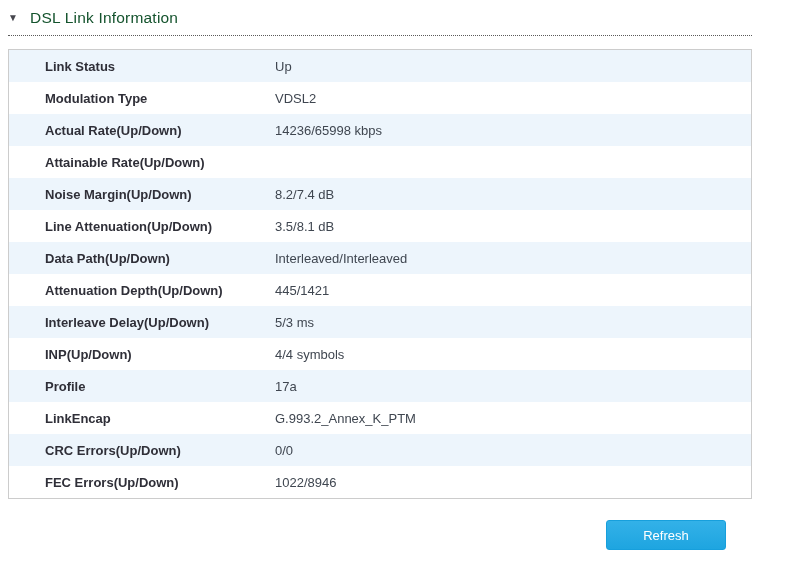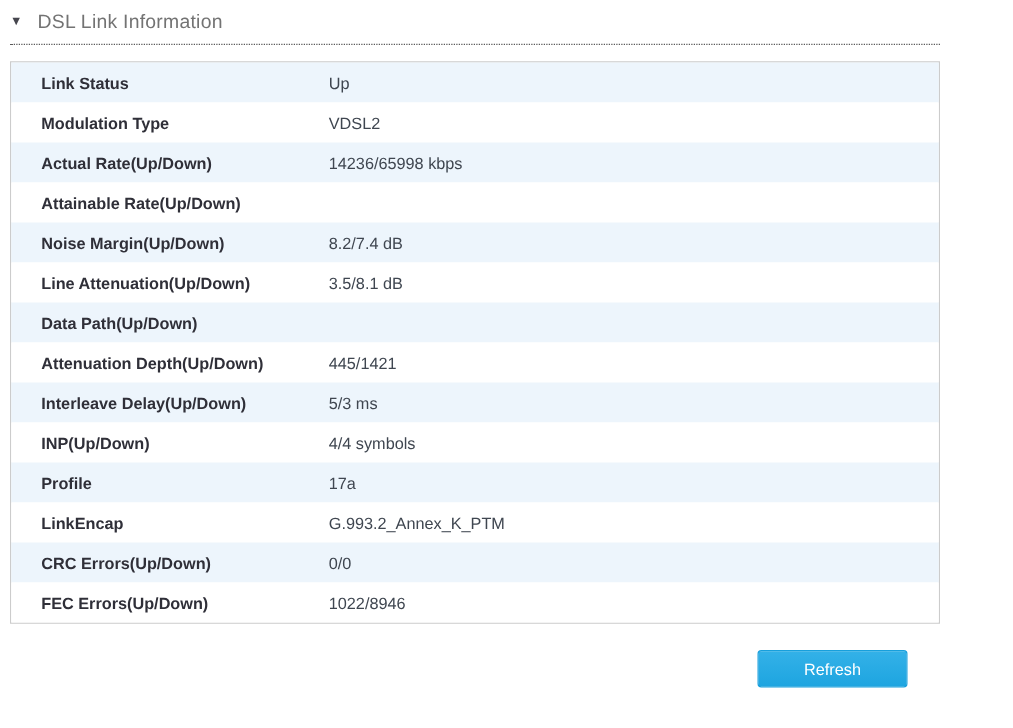--- a/index.html
+++ b/index.html
@@ -23,42 +23,42 @@
   .collapse-arrow {
     font-size: 10px;
     color: #46464e;
     width: 14px;
     margin-right: 8px;
     cursor: pointer;
     line-height: 1;
   }
   .section-title {
     font-size: 15.5px;
-    color: #737373;
+    color: #14532d;
     letter-spacing: 0.2px;
   }
   .info-table {
     margin: 13px 0 0 8px;
     width: 744px;
     border: 1px solid #cccccc;
     box-sizing: border-box;
   }
   .info-row {
     display: flex;
     height: 32px;
     align-items: center;
     background: #ffffff;
     font-size: 13px;
   }
   .info-row:nth-child(odd) {
     background: var(--row-alt, #edf5fc);
   }
   .cell-label {
     width: 230px;
-    padding-left: 24px;
+    padding-left: 36px;
     font-weight: bold;
     color: #2f2f38;
     flex-shrink: 0;
   }
   .cell-value {
     flex: 1;
     color: #3f4650;
   }
   .footer-bar {
     margin-left: 8px;
@@ -115,20 +115,21 @@
   </div>
 
   <div class="info-row">
     <div class="cell-label">Line Attenuation(Up/Down)</div>
     <div class="cell-value">3.5/8.1 dB</div>
   </div>
 
 
   <div class="info-row">
     <div class="cell-label">Data Path(Up/Down)</div>
+    <div class="cell-value">Interleaved/Interleaved</div>
   </div>
 
   <div class="info-row">
     <div class="cell-label">Attenuation Depth(Up/Down)</div>
     <div class="cell-value">445/1421</div>
   </div>
 
   <div class="info-row">
     <div class="cell-label">Interleave Delay(Up/Down)</div>
     <div class="cell-value">5/3 ms</div>

